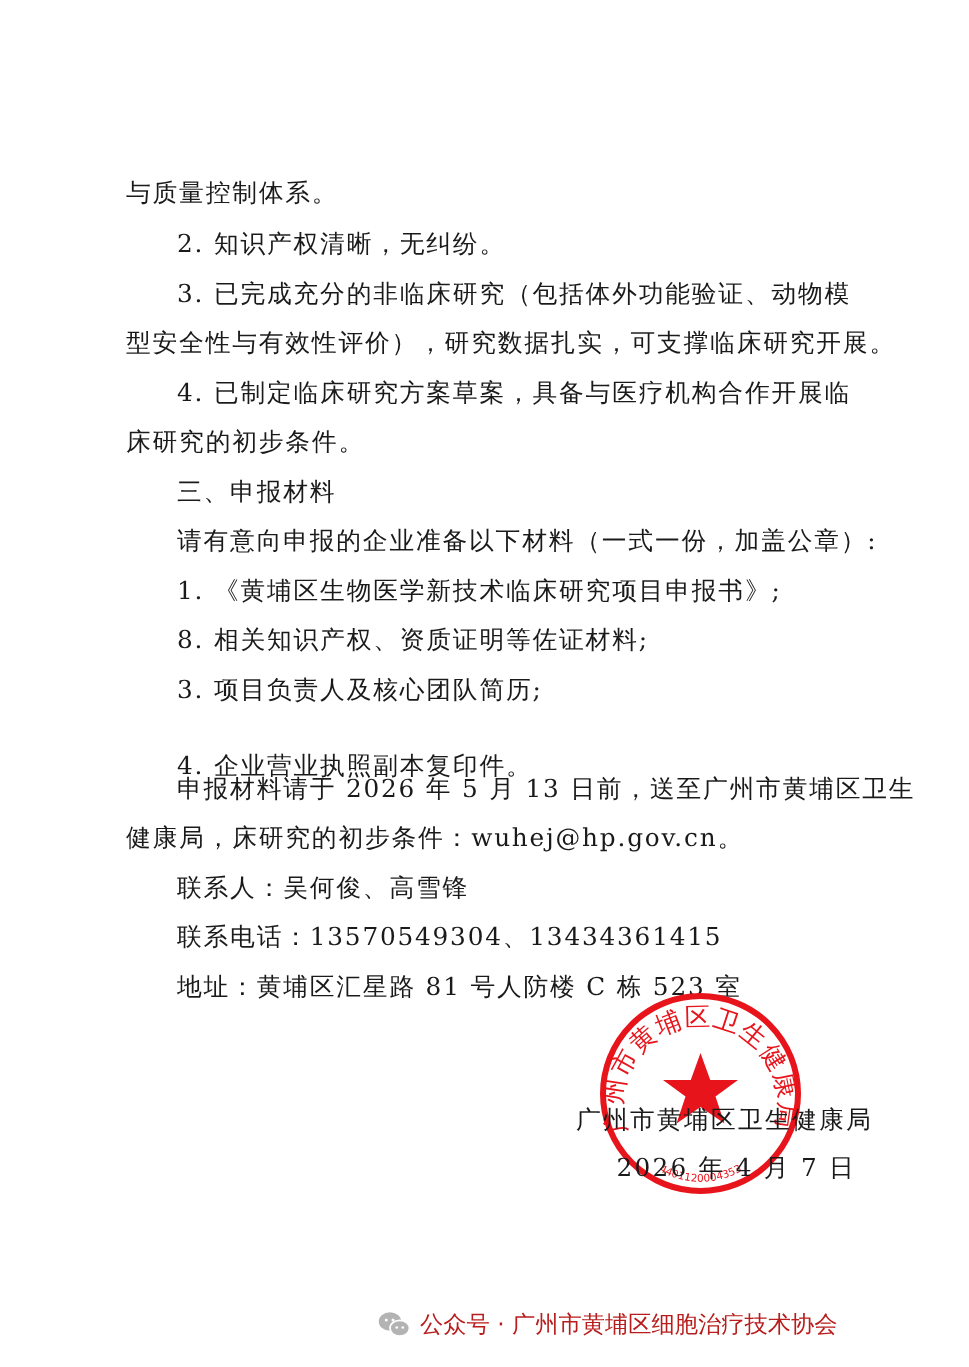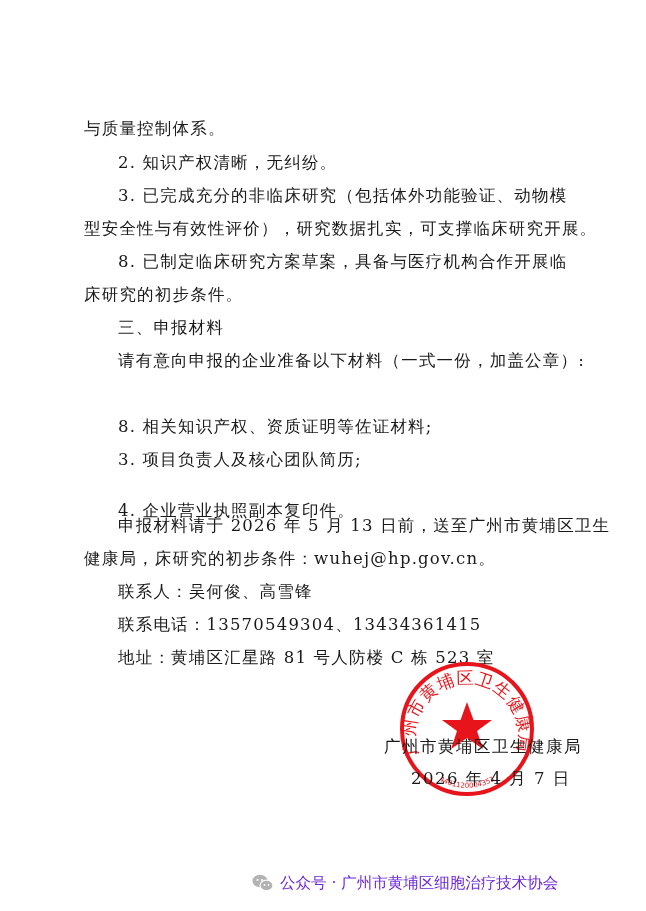--- a/index.html
+++ b/index.html
@@ -6,38 +6,39 @@
   body { width:646px; height:911px; position:relative; overflow:hidden;
          font-family: "DejaVu Serif", "Liberation Serif", serif; color:#1a1a1a; }
   .page { position:absolute; left:0; top:0; width:646px; height:820px; }
   .line { position:absolute; font-size:16.5px; line-height:20px; white-space:nowrap; letter-spacing:1.2px; }
   .indent { left:118px; }
   .flush { left:84px; }
   .heading { font-family:"DejaVu Sans", "Liberation Sans", sans-serif; font-weight:normal; }
   .sig { position:absolute; font-size:16.5px; line-height:20px; white-space:nowrap; letter-spacing:1.5px; z-index:2; }
   .seal { position:absolute; left:398px; top:660px; width:138px; height:138px; z-index:1; }
   .footer { position:absolute; left:252px; top:871px; height:24px; display:flex; align-items:center;
-            font-family:"DejaVu Sans", "Liberation Sans", sans-serif; font-size:15.5px; color:#6d28d9; white-space:nowrap; }
+            font-family:"DejaVu Sans", "Liberation Sans", sans-serif; font-size:15.5px; color:#b91c1c; white-space:nowrap; }
   .footer .wx { width:22px; height:18px; margin-right:6px; }
 </style>
 </head>
 <body>
 
 <div class="page">
 
   <div class="line flush" style="top:119px">与质量控制体系。</div>
   <div class="line indent" style="top:153px">2. 知识产权清晰，无纠纷。</div>
   <div class="line indent" style="top:186px">3. 已完成充分的非临床研究（包括体外功能验证、动物模</div>
   <div class="line flush" style="top:219px">型安全性与有效性评价），研究数据扎实，可支撑临床研究开展。</div>
-  <div class="line indent" style="top:252px">8. 已制定临床研究方案草案，具备与医疗机构合作开展临</div>
+  <div class="line indent" style="top:252px">4. 已制定临床研究方案草案，具备与医疗机构合作开展临</div>
   <div class="line flush" style="top:285px">床研究的初步条件。</div>
 
   <div class="line indent heading" style="top:318px">三、申报材料</div>
   <div class="line indent" style="top:351px">请有意向申报的企业准备以下材料（一式一份，加盖公章）:</div>
 
+  <div class="line indent" style="top:384px">1.  《黄埔区生物医学新技术临床研究项目申报书》;</div>
   <div class="line indent" style="top:417px">8. 相关知识产权、资质证明等佐证材料;</div>
   <div class="line indent" style="top:450px">3. 项目负责人及核心团队简历;</div>
   <div class="line indent" style="top:501px">4. 企业营业执照副本复印件。</div>
 
   <div class="line indent" style="top:516px">申报材料请于 2026 年 5 月 13 日前，送至广州市黄埔区卫生</div>
   <div class="line flush" style="top:549px">健康局，床研究的初步条件：wuhej@hp.gov.cn。</div>
   <div class="line indent" style="top:582px">联系人：吴何俊、高雪锋</div>
   <div class="line indent" style="top:615px">联系电话：13570549304、13434361415</div>
   <div class="line indent" style="top:648px">地址：黄埔区汇星路 81 号人防楼 C 栋 523 室</div>
 

